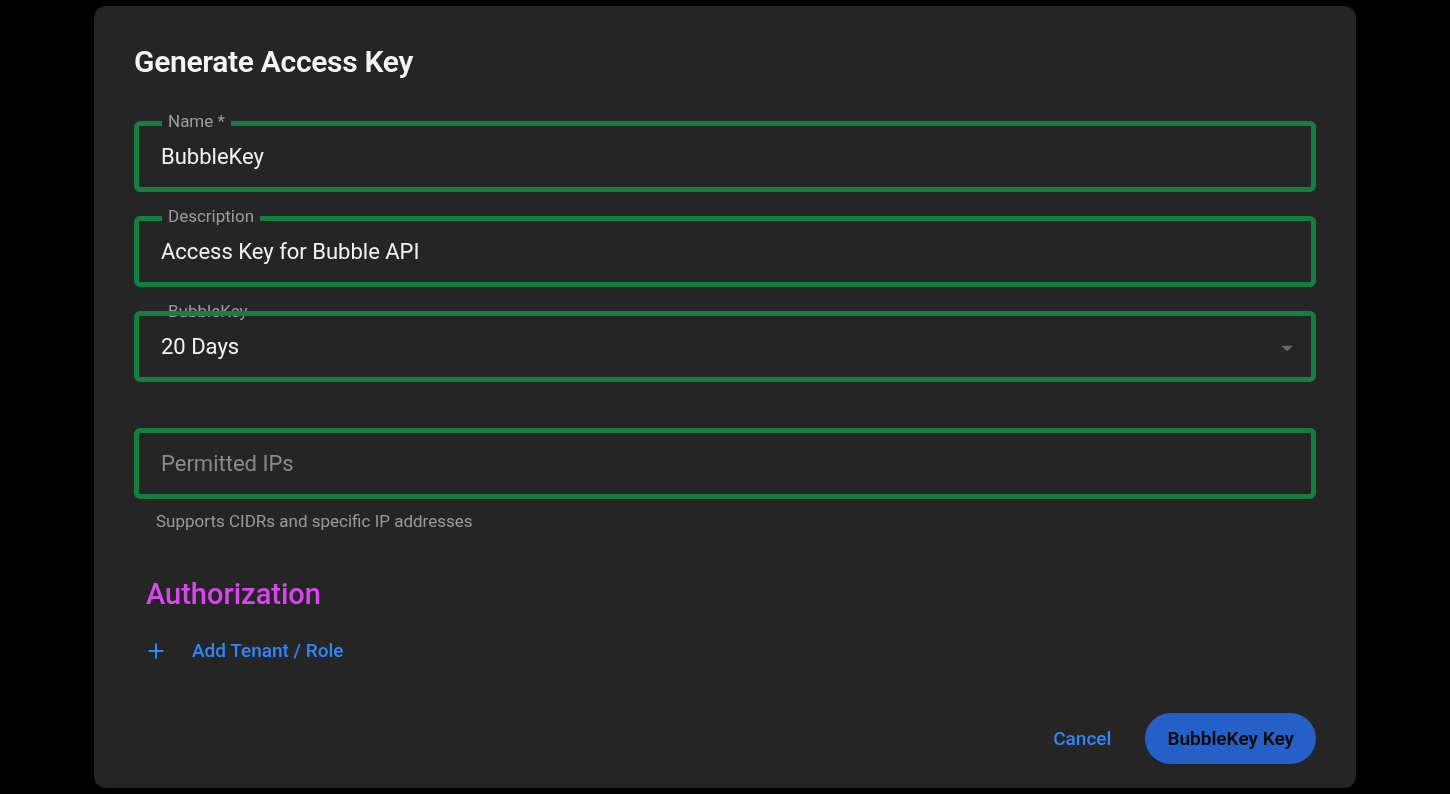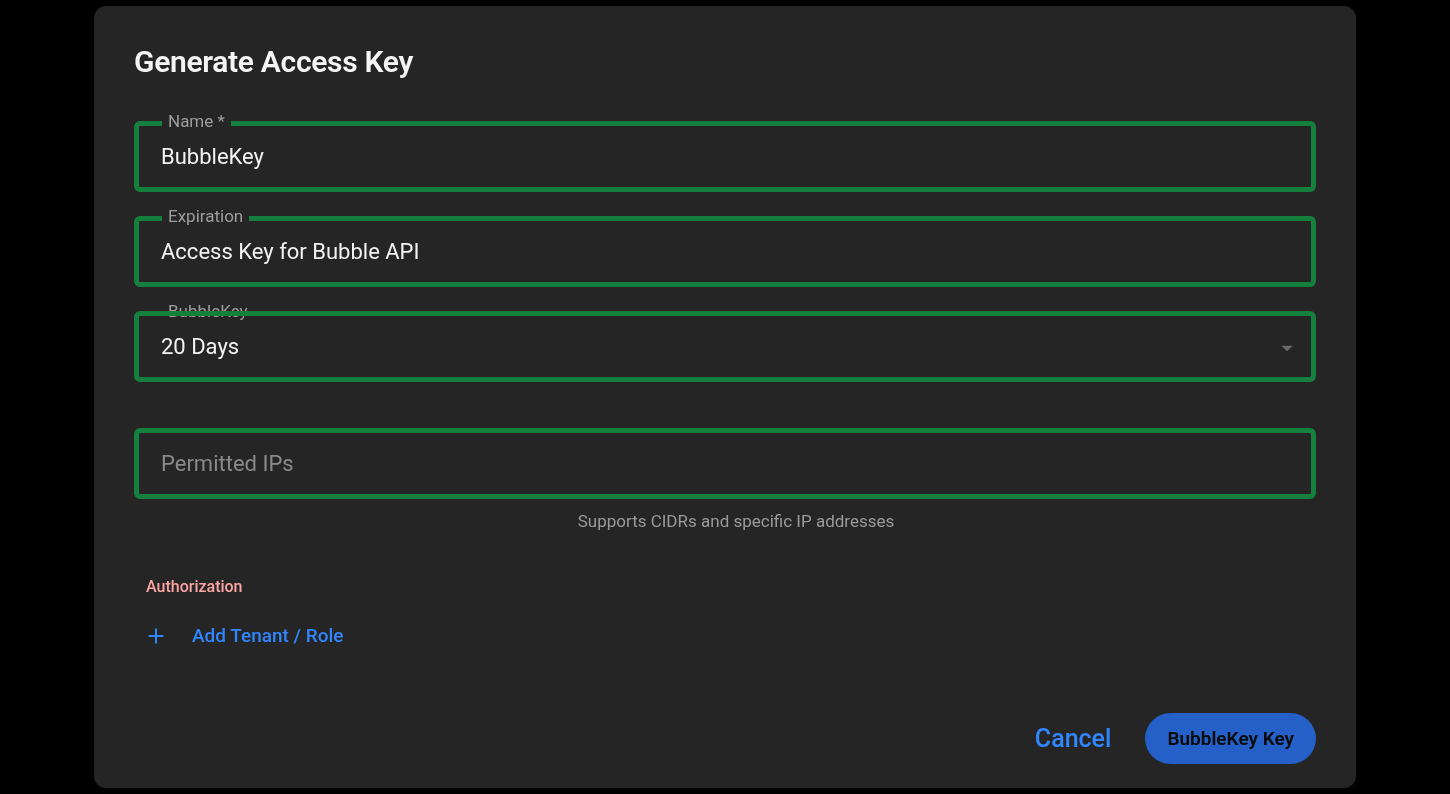--- a/index.html
+++ b/index.html
@@ -77,29 +77,28 @@
   .dropdown-arrow svg {
     fill: #6a6a6a;
     width: 14px;
     height: 8px;
   }
   .helper-text {
     color: #9a9a9a;
     font-size: 17px;
     margin-top: 12px;
     margin-left: 22px;
-    text-align: center;
   }
   .permitted-wrap {
     margin-top: 22px;
     margin-bottom: 0;
   }
   .section-title {
-    color: #fca5a5;
-    font-size: 16px;
+    color: #d946ef;
+    font-size: 29px;
     font-weight: 500;
     margin-top: 46px;
     margin-bottom: 28px;
     margin-left: 12px;
   }
   .add-row {
     display: inline-flex;
     align-items: center;
     gap: 26px;
     color: #2f86ff;
@@ -123,21 +122,21 @@
     bottom: 24px;
     right: 40px;
     display: flex;
     align-items: center;
     gap: 28px;
   }
   .btn-cancel {
     background: transparent;
     border: none;
     color: #2f86ff;
-    font-size: 25px;
+    font-size: 19px;
     font-weight: 500;
     cursor: pointer;
     padding: 10px 6px;
     font-family: inherit;
   }
   .btn-primary {
     background: #2460c7;
     border: none;
     color: #0a0a0a;
     font-size: 19px;
@@ -154,21 +153,21 @@
 <div class="modal">
 
   <h1 class="title">Generate Access Key</h1>
 
   <div class="field-wrap">
     <span class="field-label">Name *</span>
     <input class="input" type="text" value="BubbleKey" style="">
   </div>
 
   <div class="field-wrap">
-    <span class="field-label">Expiration</span>
+    <span class="field-label">Description</span>
     <input class="input" type="text" value="Access Key for Bubble API" style="">
   </div>
 
   <div class="field-wrap">
     <span class="field-label">BubbleKey</span>
     <div class="select-wrap">
       <div class="input">20 Days</div>
       <span class="dropdown-arrow">
         <svg viewBox="0 0 12 7">
             <path d="M1 1 L6 6 L11 1 Z"></path>

